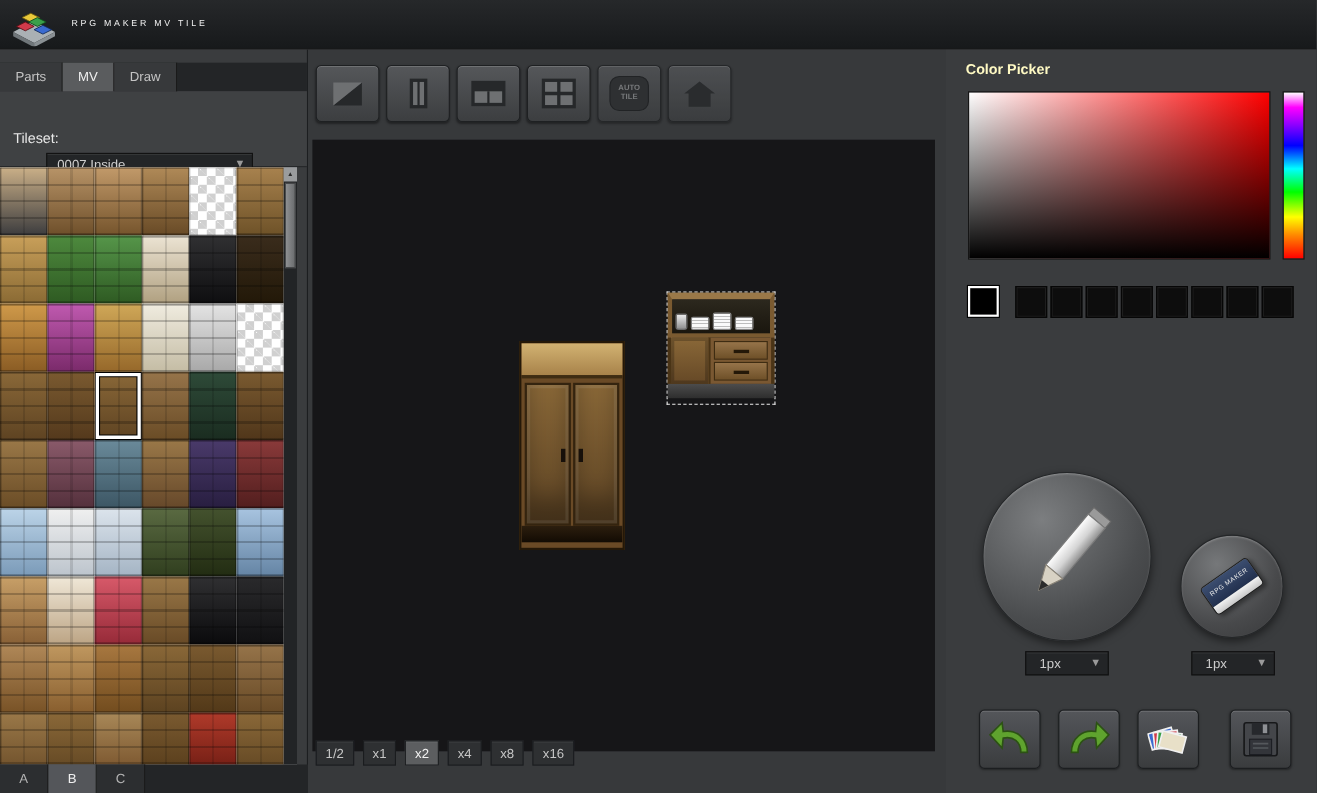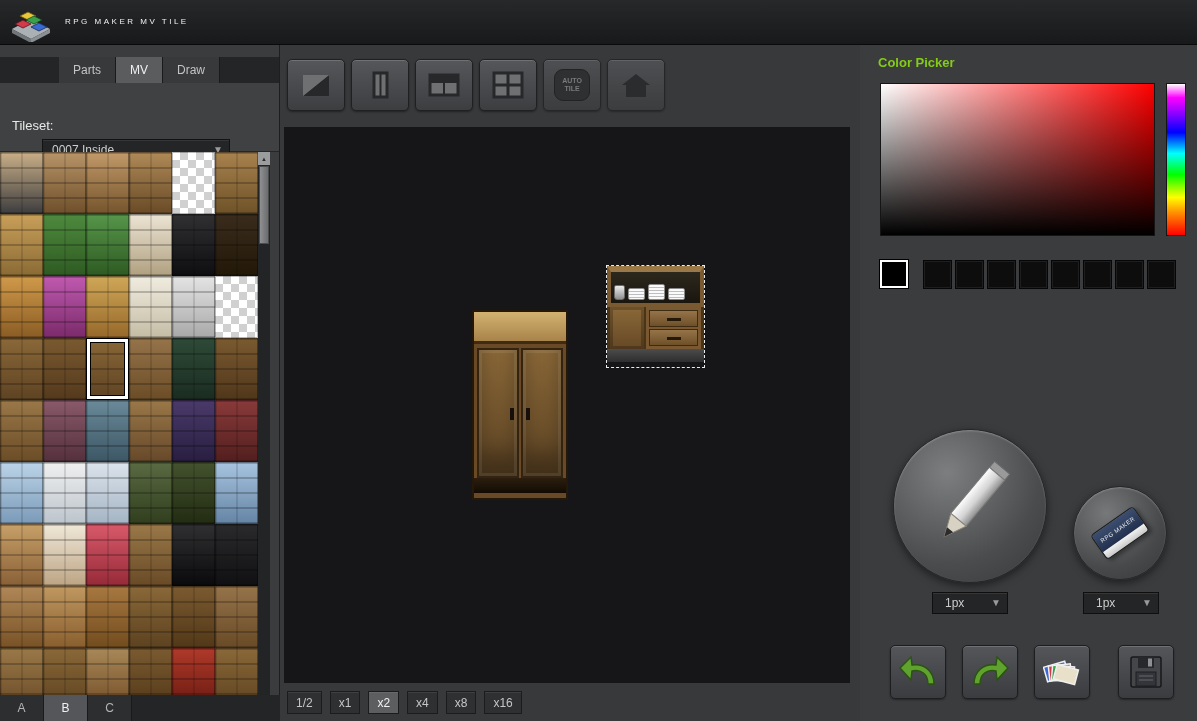--- a/index.html
+++ b/index.html
@@ -16,21 +16,21 @@
   .brand-suffix { font-size:13px; letter-spacing:3px; color:#e4e4e4; margin-left:16px; }
   .main-tabs { display:flex; height:100%; padding-right:57px; }
   .main-tab { width:120px; display:flex; align-items:center; justify-content:center;
     color:#cfcfcf; font-size:13px; background:#26282a; border-left:1px solid #0c0c0c; cursor:default; }
   .main-tab:last-child { border-right:1px solid #0c0c0c; }
   .main-tab.active { background:#3c3e40; color:#f2f2f2; }
 
   
   .left-panel { position:absolute; left:0; top:45px; width:280px; height:676px;
     background:#3a3c3e; border-right:1px solid #1c1e20; }
-  .left-tabs { display:flex; height:26px; margin-top:12px; background:#232527;justify-content:center; }
+  .left-tabs { display:flex; height:26px; margin-top:12px; background:#232527; }
   .ltab { padding:0 14px; display:flex; align-items:center; font-size:12px; color:#c4c4c4;
     background:#37393b; border-right:1px solid #1a1a1a; }
   .ltab.active { background:#5a5c5e; color:#f0f0f0; }
   .tileset-area { height:69px; background:#3f4143; border-bottom:1px solid #242628; padding:9px 0 0 12px; }
   .tileset-label { font-size:13px; color:#e8e8e8;margin-top:26px; }
   .dropdown { width:188px; height:22px; margin:6px 0 0 30px; background:#232527;
     border:1px solid #121212; box-shadow:inset 0 1px 0 rgba(255,255,255,0.08);
     display:flex; align-items:center; color:#cfcfcf; font-size:12px; padding-left:9px; position:relative; }
   .dd-arrow { position:absolute; right:6px; top:4px; font-size:10px; color:#9a9a9a; }
   .palette-wrap { position:relative; width:270px; height:543px; background:#ffffff; }
@@ -87,29 +87,29 @@
     border:1px solid #6a6a6a; border-radius:2px 2px 3px 3px; }
   .d-body { height:42px; background:#7a5832; border-left:3px solid #4a3416; border-right:3px solid #4a3416; display:flex; }
   .d-left { width:36px; border-right:2px solid #4a3416;
     background:linear-gradient(#8a6838,#654826); box-shadow:inset 0 0 0 3px rgba(0,0,0,0.22); }
   .d-right { flex:1; display:flex; flex-direction:column; gap:2px; padding:3px; }
   .drawer { flex:1; background:linear-gradient(#96744a,#6e5028); border:1px solid #3e2c12; position:relative; }
   .drawer::after { content:""; position:absolute; left:50%; top:50%; width:14px; height:3px;
     margin:-1px 0 0 -7px; background:#241808; }
   .d-shadow { height:13px; background:linear-gradient(#4c4c4c,#2e2e2e); }
 
-  .zoom-row { position:absolute; left:7px; top:646px; display:flex; gap:8px; }
+  .zoom-row { position:absolute; left:7px; top:628px; display:flex; gap:8px; }
   .zoom-btn { height:23px; min-width:30px; padding:0 8px; display:flex; align-items:center; justify-content:center;
     background:#2e3032; border:1px solid #1a1c1e; color:#c6c6c6; font-size:12px;
     box-shadow:inset 0 1px 0 rgba(255,255,255,0.08); }
   .zoom-btn.active { background:#5c5e60; color:#f2f2f2; }
 
   
   .right-panel { position:absolute; left:860px; top:45px; width:337px; height:676px; background:#3a3c3e; }
-  .cp-title { position:absolute; left:18px; top:10px; font-size:13px; font-weight:bold; color:#84cc16; }
+  .cp-title { position:absolute; left:18px; top:10px; font-size:13px; font-weight:bold; color:#fef9c3; }
   .sv-square { position:absolute; left:20px; top:38px; width:275px; height:153px;
     background:linear-gradient(to bottom,rgba(0,0,0,0),#000), linear-gradient(to right,#ffffff,#ff0000);
     border:1px solid #151515; }
   .hue-bar { position:absolute; left:306px; top:38px; width:20px; height:153px;
     background:linear-gradient(to bottom,#ffffff 0%,#ff00ff 9%,#8800ff 20%,#0000ff 32%,#00ffff 46%,#00ff00 60%,#ffff00 75%,#ff8800 86%,#ff0000 100%);
     border:1px solid #151515; }
   .current-swatch { position:absolute; left:20px; top:215px; width:28px; height:28px;
     border:2px solid #ffffff; box-shadow:0 0 0 1px #000; }
   .swatches { position:absolute; left:63px; top:215px; display:flex; gap:3px; }
   .swatch { width:29px; height:29px; border:1px solid #060606; box-shadow:inset 0 0 0 1px #1e1e1e; }

